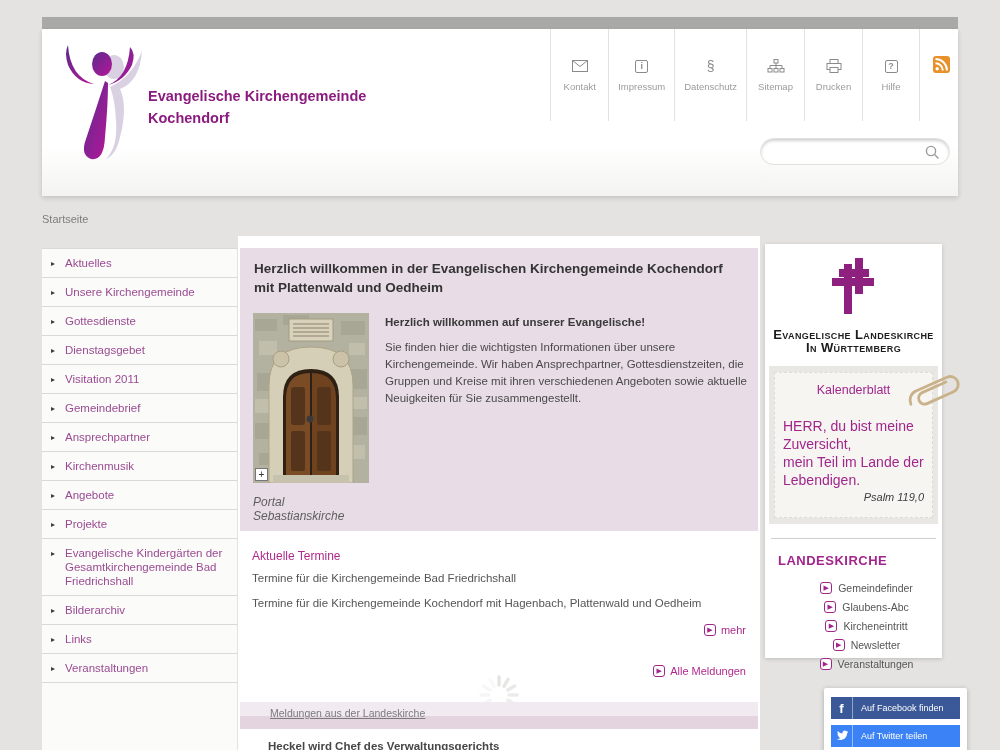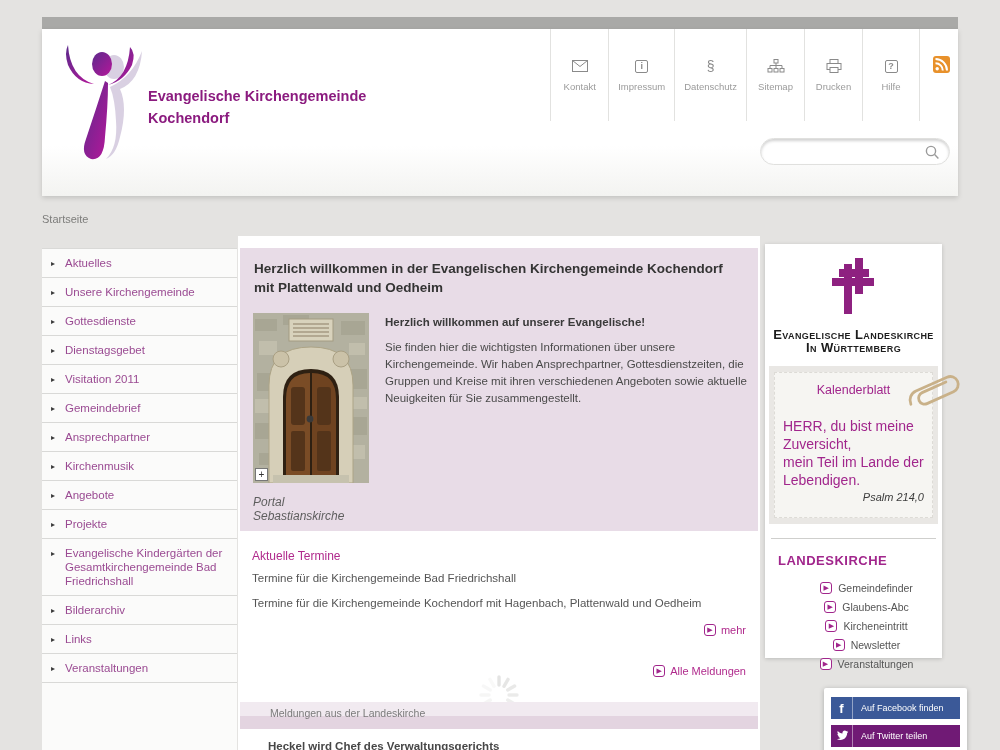--- a/index.html
+++ b/index.html
@@ -58,21 +58,21 @@
   .linkrow { text-align:right; font-size:11px; color:#b02a8c; margin-top:2px; }
   .playlink { display:inline-flex; align-items:center; gap:5px; cursor:pointer; }
   .playbox { display:inline-block; width:12px; height:12px; border:1px solid #a1268c; border-radius:3px;
              font-size:7px; line-height:10px; text-align:center; color:#a1268c; background:#fff; }
   .allerow { margin-top:27px; }
 
   .spinner { left:478px; top:674px; width:42px; height:42px; }
   .meldband { left:240px; top:702px; width:518px; height:27px;
               background:linear-gradient(#f1eaf0 0 52%, #e3d4e0 52% 100%); }
   .meldband span { display:inline-block; margin:5px 0 0 30px; font-size:10.5px; color:#7b7b7b;
-                   cursor:pointer; }
+                   text-decoration:underline; cursor:pointer; }
   .headline { left:268px; top:740px; width:460px; font-size:11.5px; font-weight:bold; color:#474747; }
 
   
   .rightcol { left:765px; top:244px; width:177px; height:414px; background:#fff; box-shadow:0 1px 4px rgba(0,0,0,.18); }
   .lkm { padding-top:14px; text-align:center; }
   .lkm .word { margin-top:8px; font-size:13px; font-weight:bold; color:#1c1c1c; letter-spacing:.4px;
                font-variant:small-caps; line-height:13px; }
   .kal-out { margin:12px 4px 0; background:#e9e7e4; padding:6px 5px; position:relative; }
   .kal { background:#f6f5f2; border:1px dashed #dddbd6; padding:10px 8px 14px; }
   .kal h3 { text-align:center; font-size:12.5px; font-weight:normal; color:#a1268c; margin-bottom:20px; }
@@ -85,21 +85,21 @@
   .lklink { display:flex; align-items:center; gap:6px; margin-bottom:7px; font-size:10.5px; color:#555; cursor:pointer;justify-content:center; }
 
   
   .social { left:824px; top:688px; width:143px; height:70px; background:#fff; border-radius:2px;
             box-shadow:0 1px 5px rgba(0,0,0,.25); padding:9px 7px; }
   .sbtn { display:flex; align-items:center; height:22px; margin-bottom:6px; color:#fff; cursor:pointer; }
   .sbtn .icell { width:22px; height:22px; display:flex; align-items:center; justify-content:center;
                  border-right:1px solid rgba(255,255,255,.45); font-weight:bold; font-size:13px; }
   .sbtn .slbl { padding-left:8px; font-size:9px; }
   .fb { background:#3b5998; }
-  .tw { background:#701a75; }
+  .tw { background:#3b82f6; }
 </style>
 </head>
 <body>
 
 <div class="abs topbar"></div>
 
 <div class="abs header">
 
   <div class="abs logo">
     <svg width="96" height="128" viewBox="0 0 96 128">
@@ -338,21 +338,21 @@
       <div>Evangelische Landeskirche</div>
       <div>In Württemberg</div>
     </div>
   </div>
 
   <div class="kal-out">
     <div class="kal">
       <h3>Kalenderblatt</h3>
       <div class="verse">HERR, du bist meine Zuversicht,</div>
       <div class="verse">mein Teil im Lande der Lebendigen.</div>
-      <div class="src">Psalm 214,0</div>
+      <div class="src">Psalm 119,0</div>
     </div>
     <div class="clip">
       <svg width="70" height="44" viewBox="0 0 70 44" style="transform:rotate(-24deg)">
         <path d="M9,26 a10,10 0 0 1 10,-10 l34,0 a8,8 0 0 1 0,16 l-29,0 a6,6 0 0 1 0,-12 l26,0" fill="none" stroke="#c9b189" stroke-width="2.8" stroke-linecap="round"></path>
       </svg>
     </div>
   </div>
 
   <div class="divider"></div>
 

